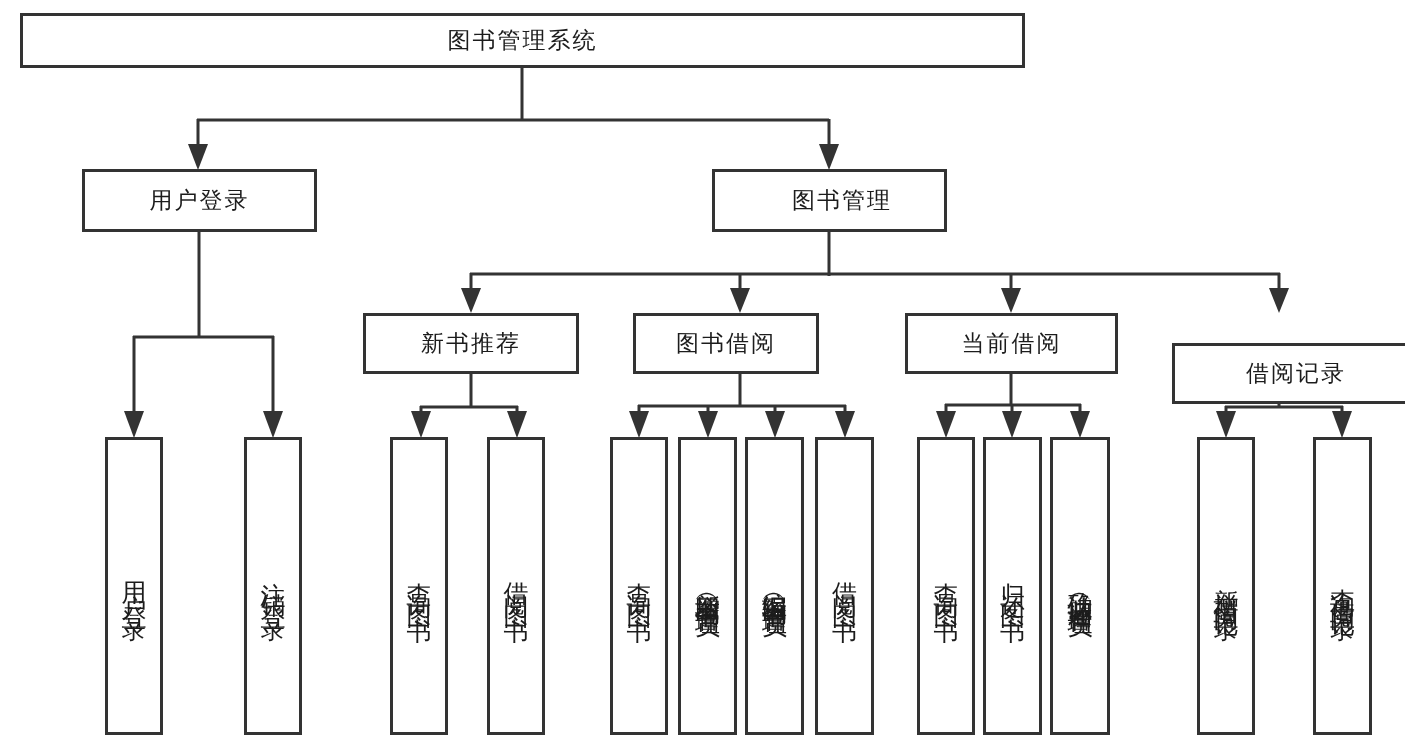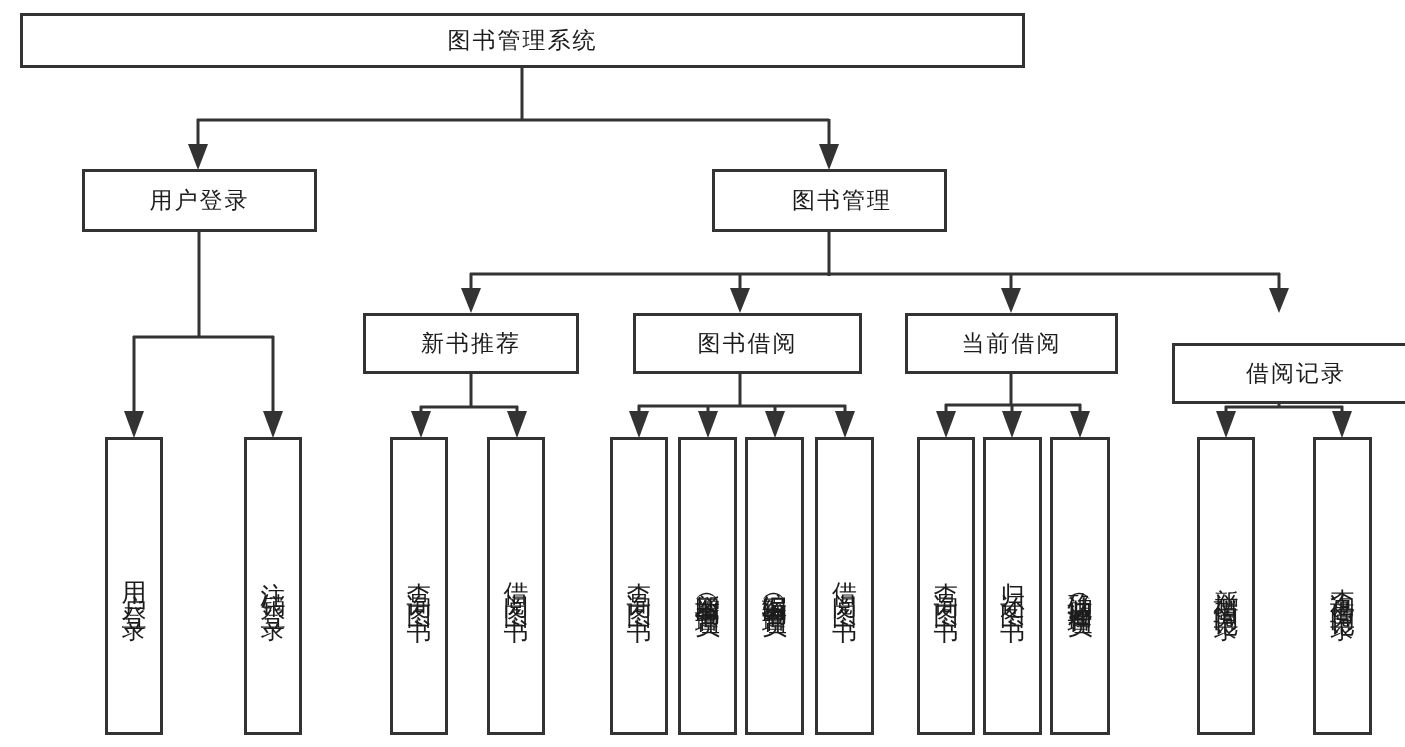--- a/index.html
+++ b/index.html
@@ -108,21 +108,21 @@
   <div class="node" style="left:82px; top:169px; width:235px; height:63px;">
     <span class="h-label">用户登录</span>
   </div>
   <div class="node" style="left:712px; top:169px; width:235px; height:63px;padding-left:25px;">
     <span class="h-label">图书管理</span>
   </div>
 
   <div class="node" style="left:363px; top:313px; width:216px; height:61px;">
     <span class="h-label">新书推荐</span>
   </div>
-  <div class="node" style="left:633px; top:313px; width:229px; height:61px;">
+  <div class="node" style="left:633px; top:313px; width:186px; height:61px;">
     <span class="h-label">图书借阅</span>
   </div>
   <div class="node" style="left:905px; top:313px; width:213px; height:61px;">
     <span class="h-label">当前借阅</span>
   </div>
   <div class="node" style="left:1172px; top:321px; width:248px; height:61px;margin-top:22px;">
     <span class="h-label">借阅记录</span>
   </div>
 
   <div class="node leaf" style="left:105px; top:437px; width:58px; height:298px;">

